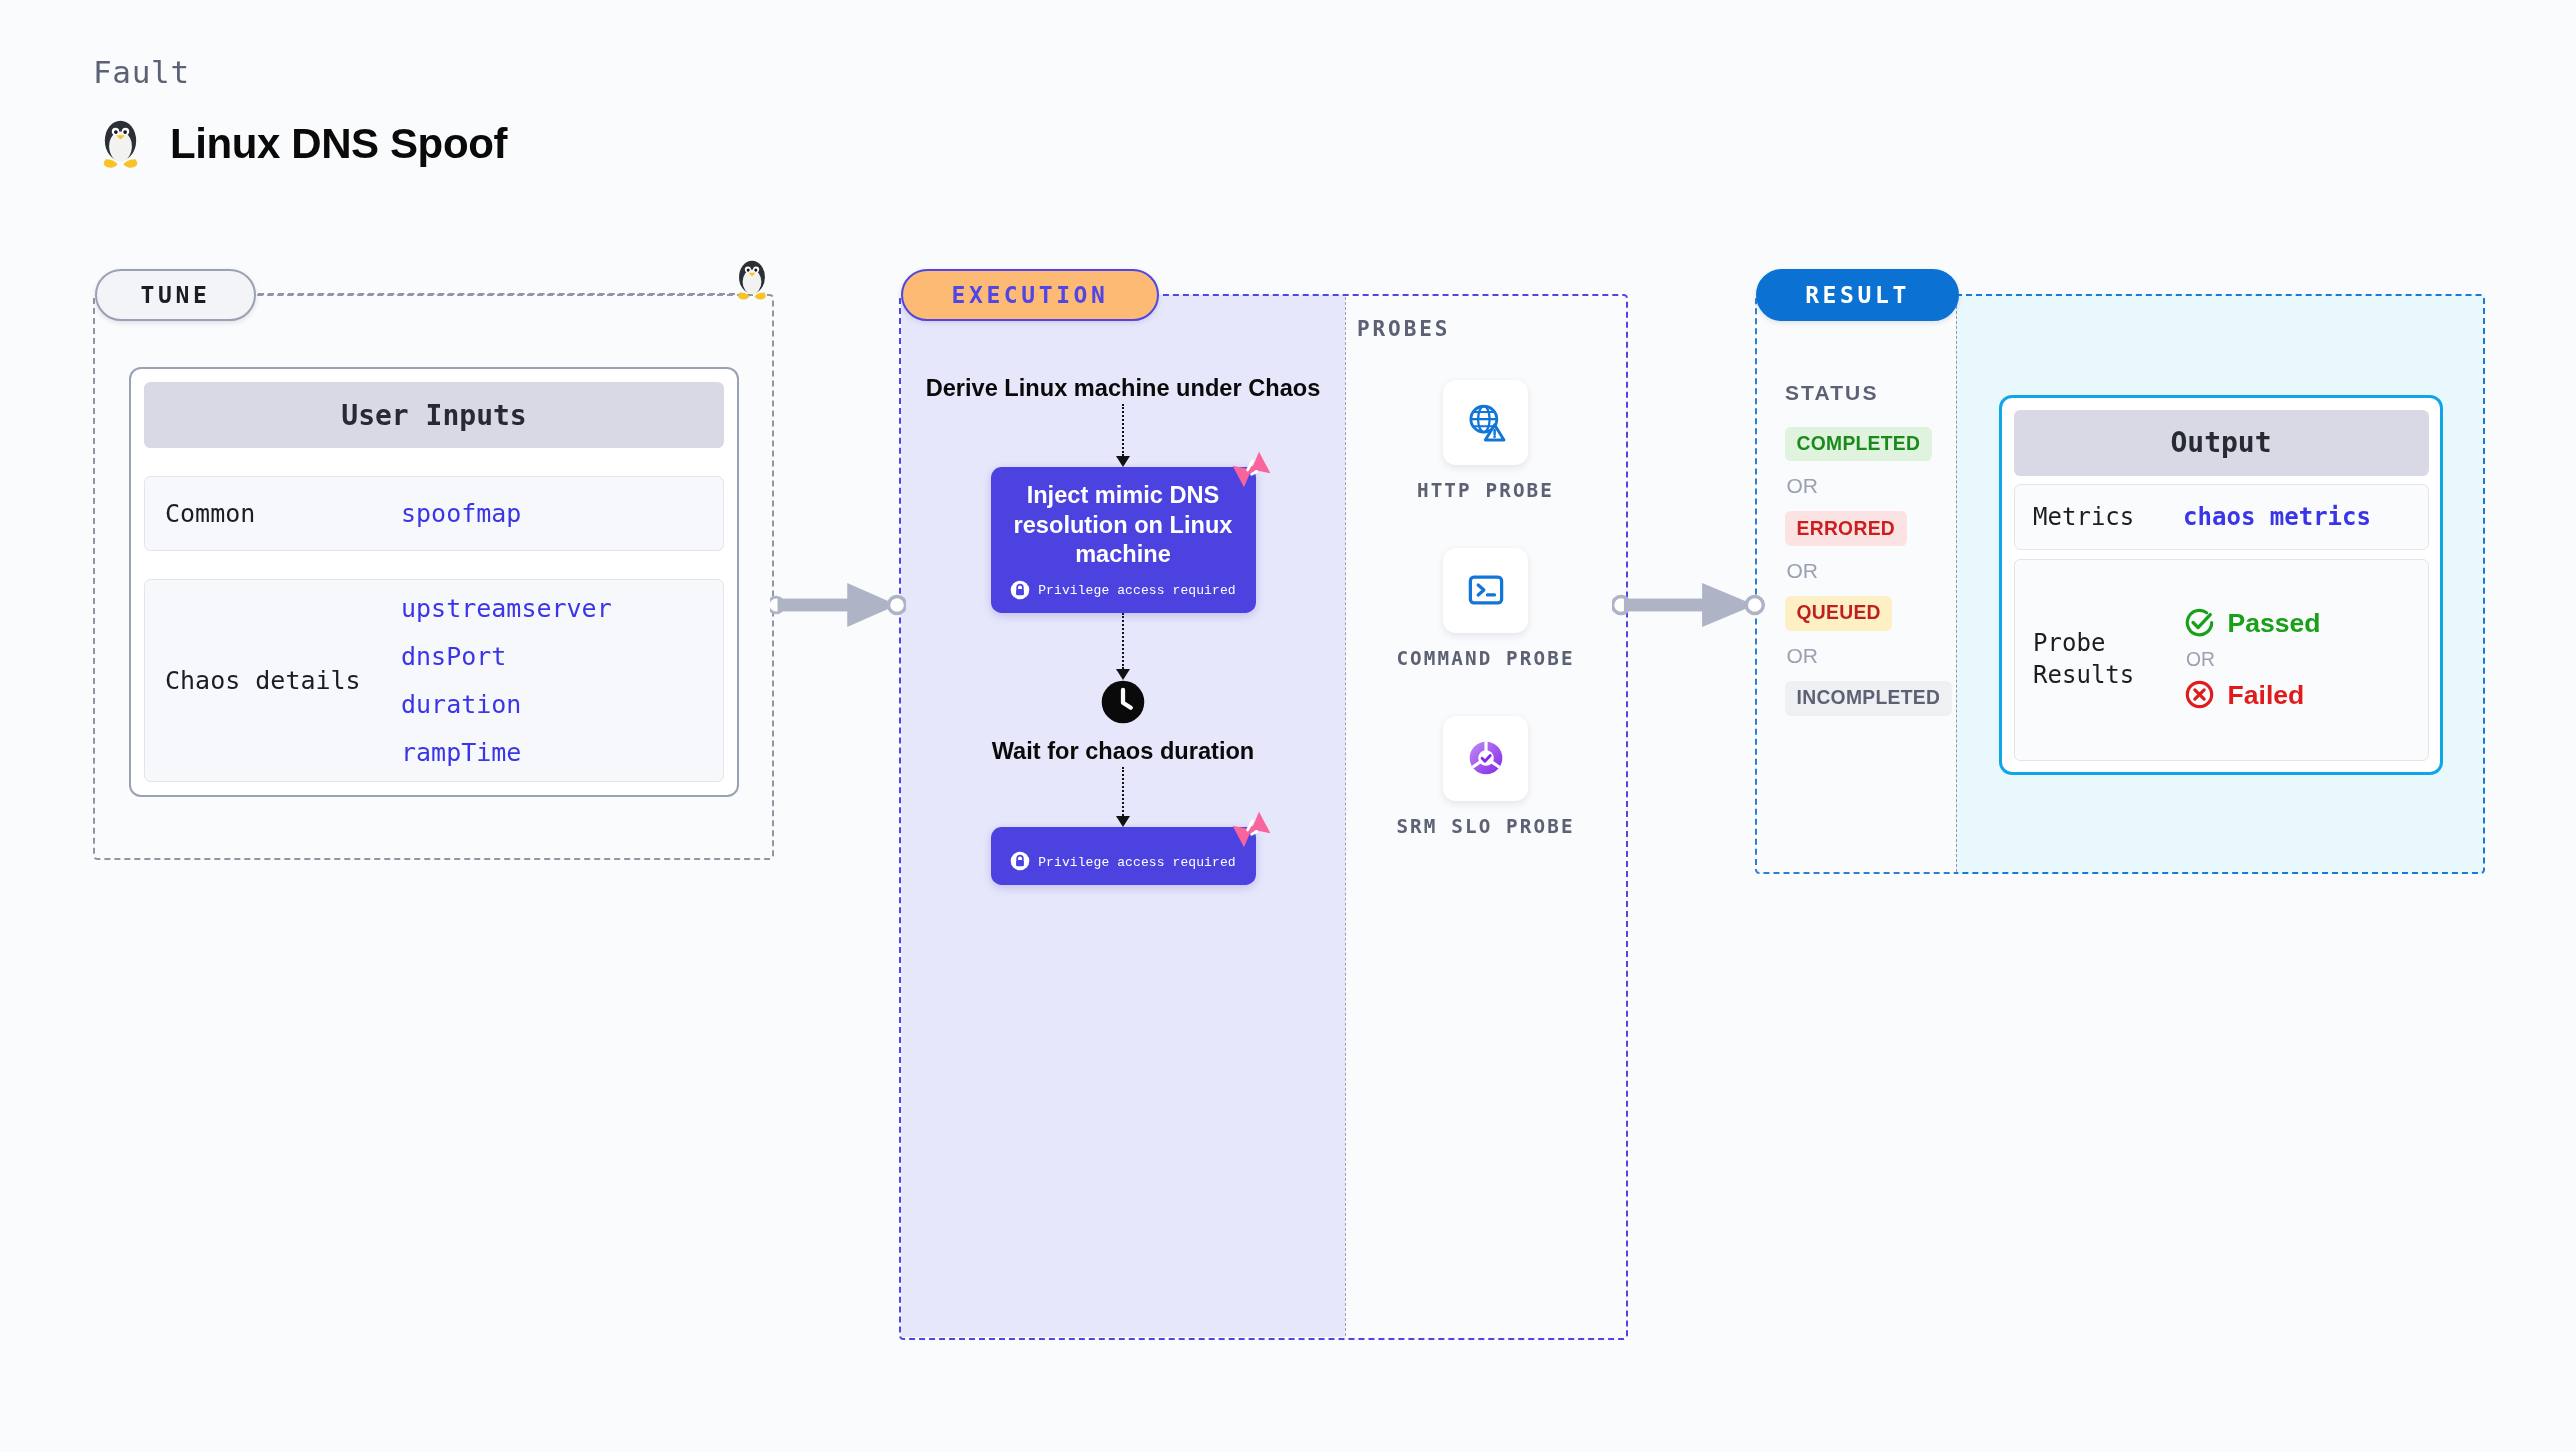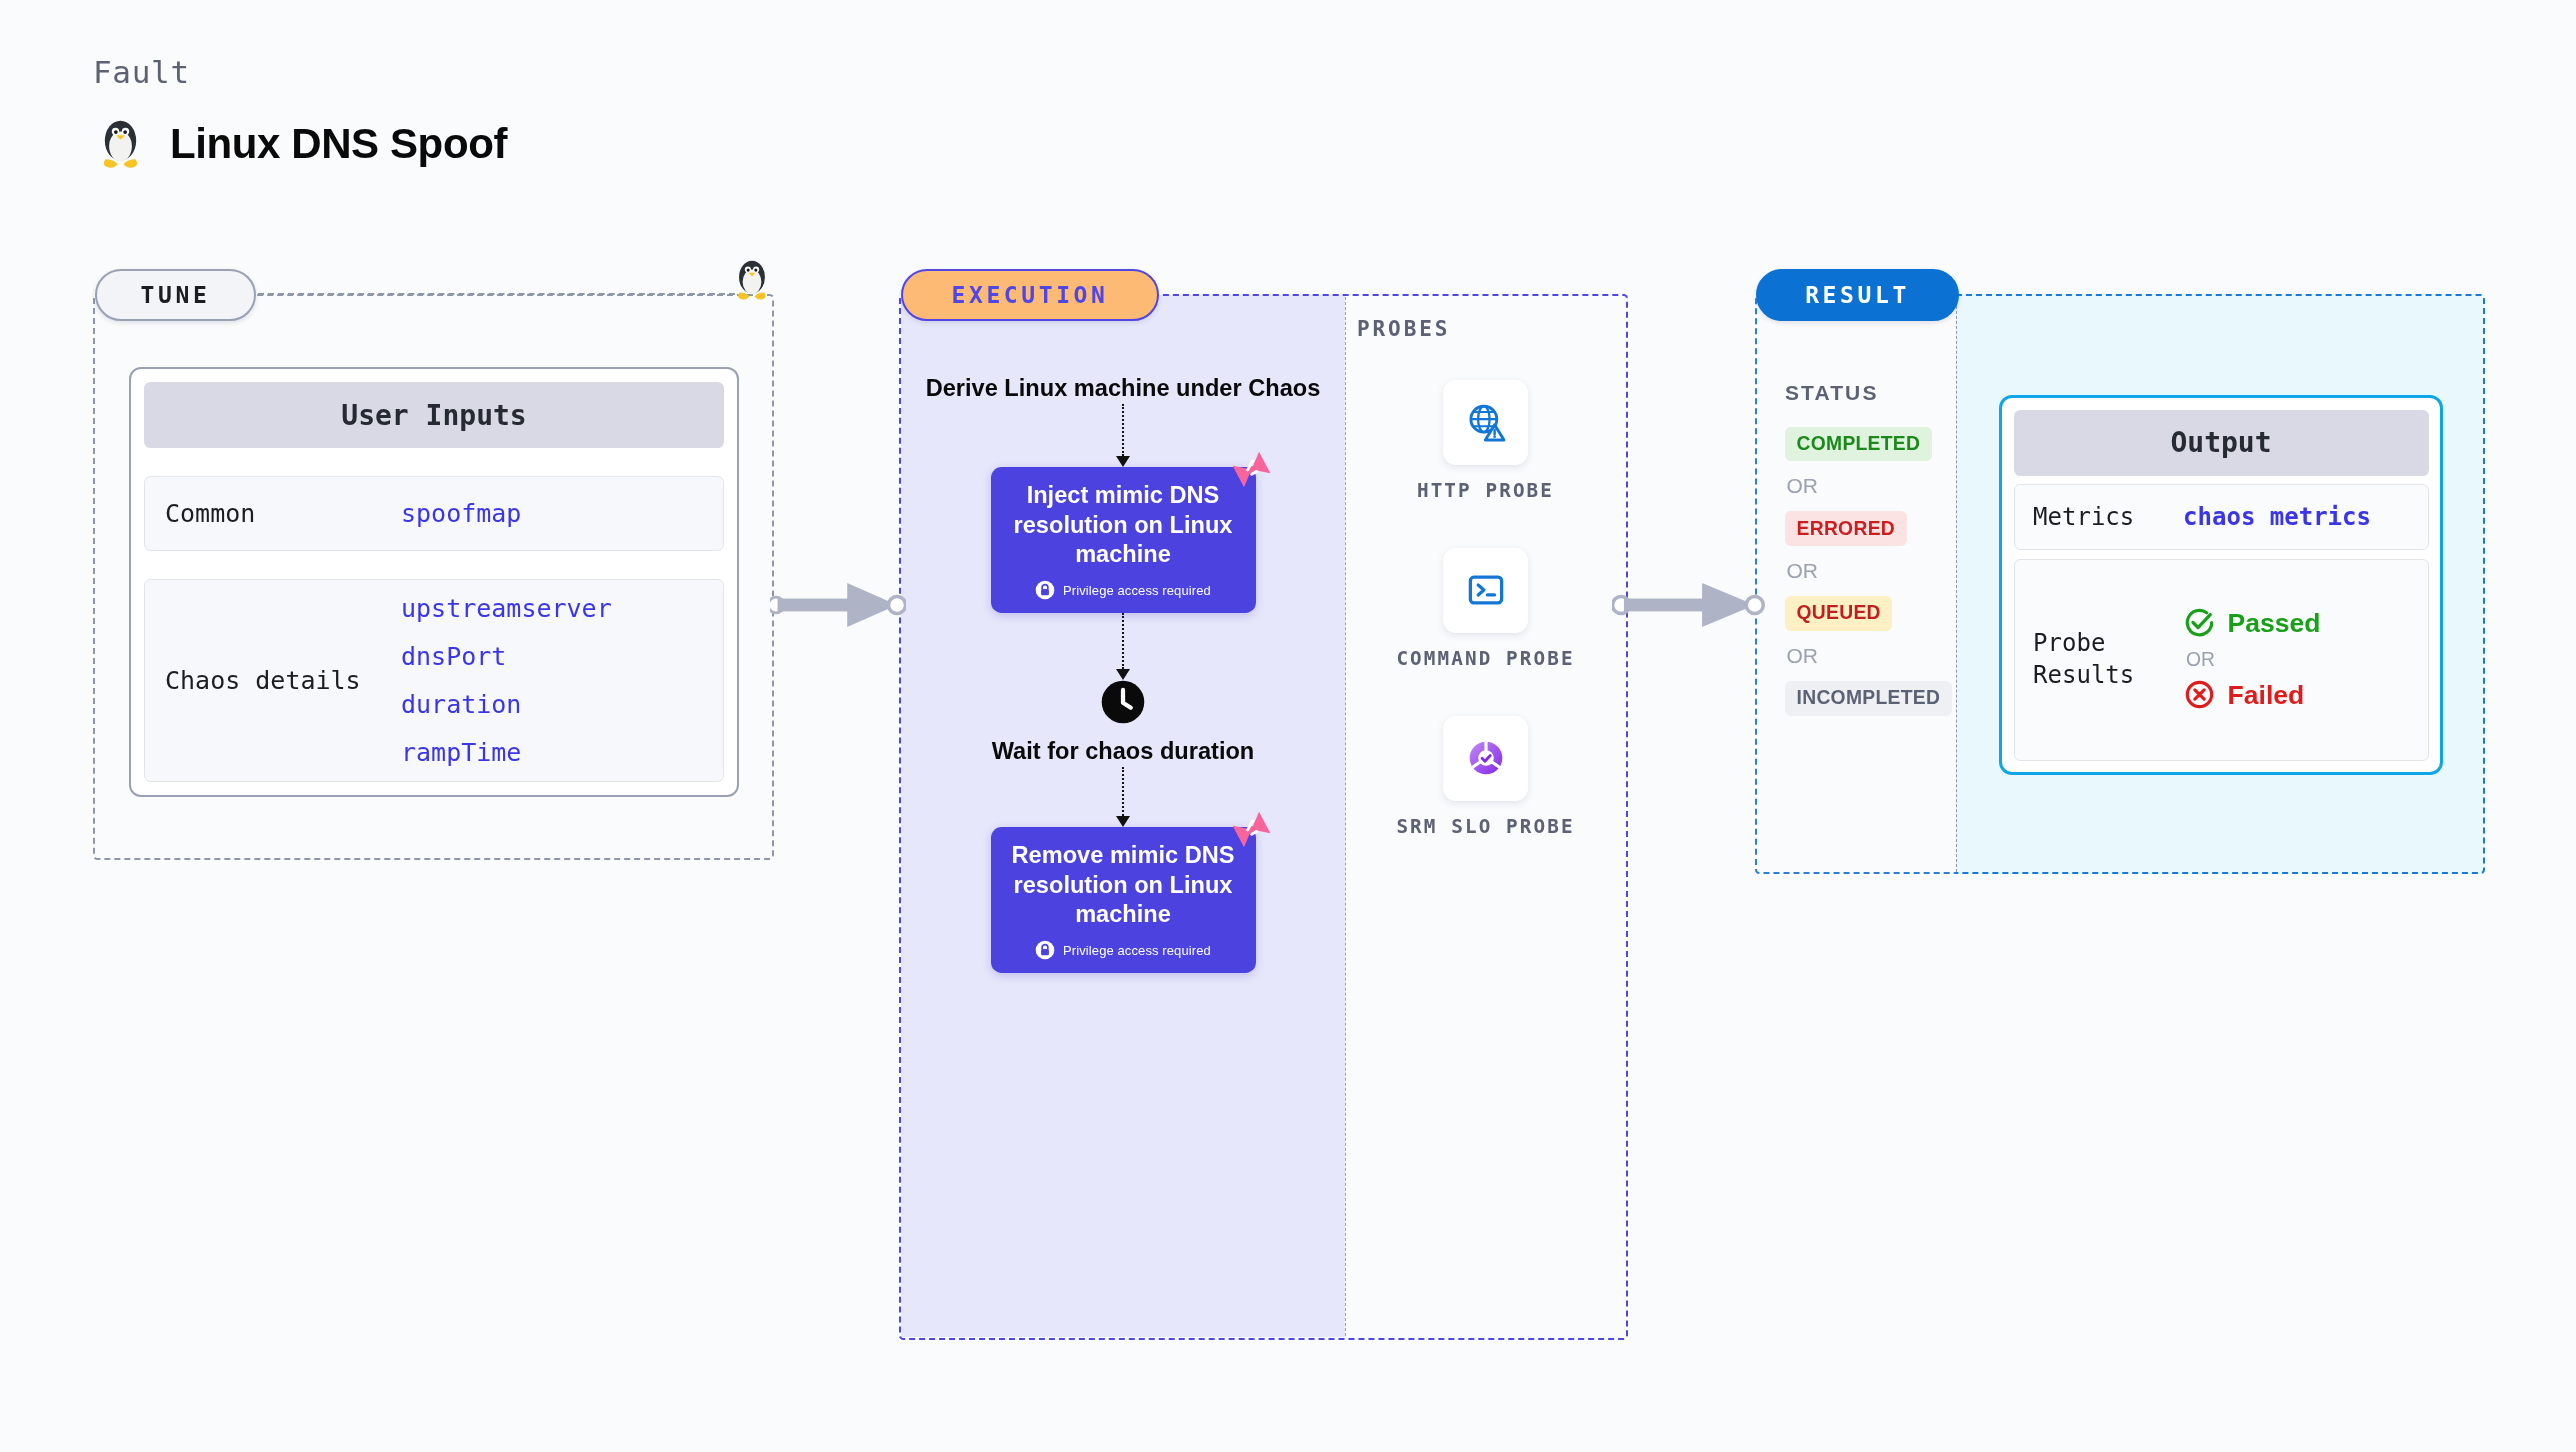--- a/index.html
+++ b/index.html
@@ -112,21 +112,21 @@
     width: 0; height: 0; border-left: 7.9px solid transparent;
     border-right: 7.9px solid transparent; border-top: 11.5px solid #111;
   }
   .action-card {
     position: relative; width: 265px; border-radius: 10.7px; background: #4b42e0;
     padding: 14.3px 15.8px 11.5px; text-align: center;
     box-shadow: 0 2.9px 10px rgba(60,50,190,0.22);
   }
   .action-title { font-size: 23.6px; font-weight: 700; color: #ffffff; line-height: 1.25; }
   .priv-row { display: flex; align-items: center; justify-content: center; gap: 7.9px; margin-top: 10px; }
-  .priv-text { font-size: 13px; color: #ffffff; letter-spacing: 0.1px; }
+  .priv-text { font-size: 13px; color: #ffffff; letter-spacing: 0.1px; font-family: Liberation Mono, monospace; }
   .ribbon { position: absolute; right: -15.8px; top: -15.8px; }
   .wait-label { font-size: 23.6px; font-weight: 700; color: #0a0a0a; text-align:center; line-height:1.3; margin-top:10px; }
 
   
   .probe-col {
     position: absolute; left: 1345px; top: 380px; width: 281px; z-index: 4;
     display: flex; flex-direction: column; align-items: center;
   }
   .probe-item { display: flex; flex-direction: column; align-items: center; }
   .probe-tile {
@@ -327,21 +327,20 @@
         <svg width="39" height="37" viewBox="0 0 54 52">
           <g transform="rotate(-28 27 26)">
             <path d="M27 26 L6 9 L6 43 Z" fill="#f8649c"></path>
             <path d="M27 26 L48 9 L48 43 Z" fill="#f8649c"></path>
             <rect x="23" y="22" width="8" height="8" rx="2" fill="#f8649c"></rect>
             <path d="M22 24 L34 16" stroke="#ffffff" stroke-width="4" stroke-linecap="round"></path>
             <path d="M24 32 L32 32" stroke="#ffffff" stroke-width="4" stroke-linecap="round"></path>
           </g>
         </svg>
       </div>
-      <div class="action-title">Remove mimic DNS resolution on Linux machine</div>
       <div class="priv-row">
         <span>
           <svg width="20" height="20" viewBox="0 0 28 28">
             <circle cx="14" cy="14" r="13" fill="#ffffff"></circle>
             <path d="M10 13 v-2.5 a4 4 0 0 1 8 0 V13" fill="none" stroke="#4b42e0" stroke-width="2.4"></path>
             <rect x="8.5" y="12.5" width="11" height="9" rx="2" fill="#4b42e0"></rect>
           </svg>
         </span>
         <span class="priv-text">Privilege access required</span>
       </div>

